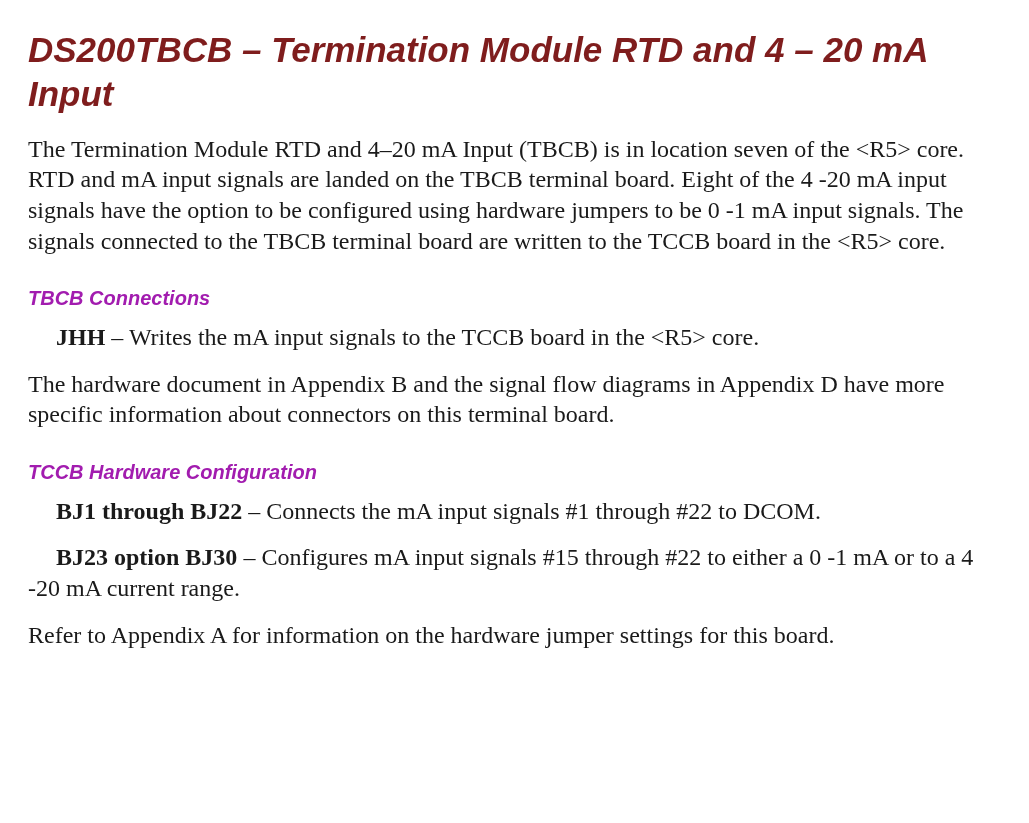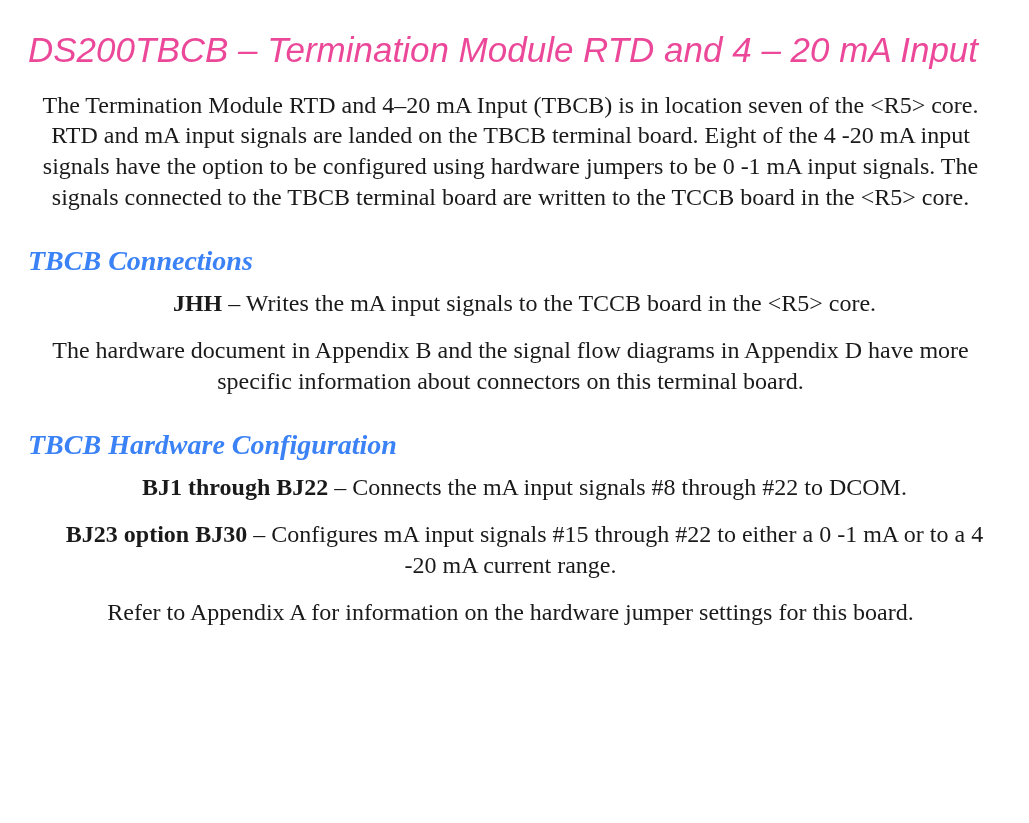--- a/index.html
+++ b/index.html
@@ -10,38 +10,37 @@
   }
   .page {
     padding: 28px 36px 50px 28px;
     font-family: "Times New Roman", Times, serif;
     color: #1a1a1a;
     font-size: 24px;
     line-height: 1.28;
   }
   h1.doc-title {
     font-family: Arial, Helvetica, sans-serif;
-    font-weight: 400;
+    font-weight: 700;
     font-style: italic;
     font-size: 35px;
     line-height: 1.25;
     margin: 0 0 18px 0;
-    color: #ec4899;
+    color: #7f1d1d;
   }
   h2.section {
-    font-family: Liberation Serif, serif;
+    font-family: Liberation Sans, sans-serif;
     font-weight: 700;
     font-style: italic;
-    font-size: 28px;
+    font-size: 20px;
     margin: 30px 0 10px 0;
-    color: #3b82f6;
+    color: #a21caf;
   }
   p.body {
     margin: 0 0 16px 0;
-    text-align: center;
   }
   p.body.last {
     margin-bottom: 16px;
   }
   .run-bold {
     font-weight: 700;
     margin-left: 28px;
   }
 </style>
 </head>
@@ -55,24 +54,24 @@
 
   <h2 class="section">TBCB Connections</h2>
 
   <p class="body">
     <span class="run-bold">JHH</span><span> – Writes the mA input signals to the TCCB board in the &lt;R5&gt; core.</span>
   </p>
 
 
   <p class="body">The hardware document in Appendix B and the signal flow diagrams in Appendix D have more specific information about connectors on this terminal board.</p>
 
-  <h2 class="section">TBCB Hardware Configuration</h2>
+  <h2 class="section">TCCB Hardware Configuration</h2>
 
   <p class="body">
-    <span class="run-bold">BJ1 through BJ22</span><span> – Connects the mA input signals #8 through #22 to  DCOM.</span>
+    <span class="run-bold">BJ1 through BJ22</span><span> – Connects the mA input signals #1 through #22 to  DCOM.</span>
   </p>
 
   <p class="body">
     <span class="run-bold">BJ23 option BJ30</span><span> – Configures mA input signals #15 through #22 to either a 0 -1 mA or to a 4 -20 mA current range.</span>
   </p>
 
   <p class="body last">Refer to Appendix A for information on the hardware jumper settings for this board.</p>
 
 </div>
 

